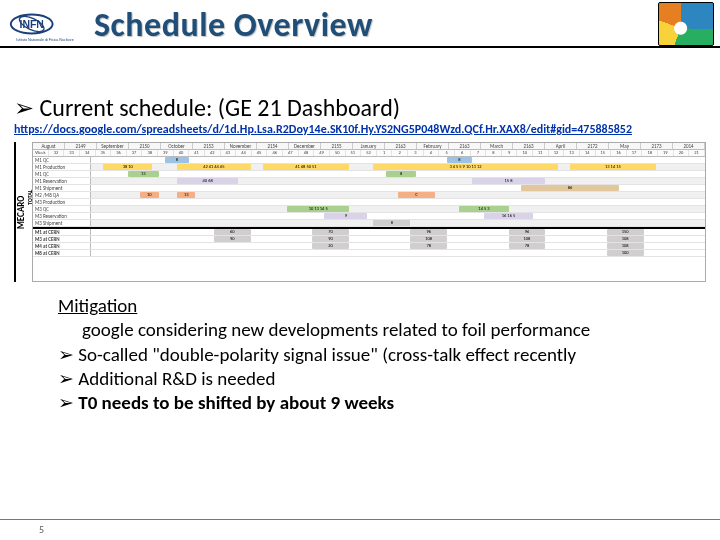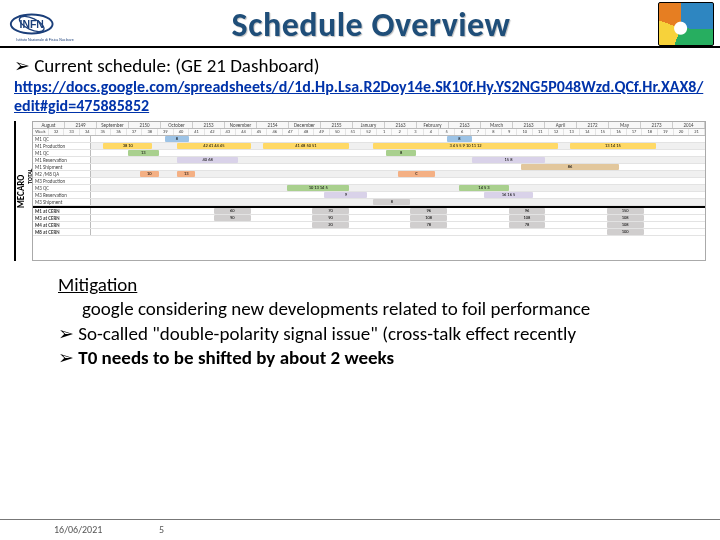--- a/index.html
+++ b/index.html
@@ -15,43 +15,43 @@
     padding: 2px 6px 0 6px;
     border-bottom: 2px solid #000;
   }
   .logo-left {
     width: 78px; height: 38px;
     display: flex; align-items: center; justify-content: center;
   }
   .logo-left svg { display:block; }
   .title {
     flex: 1;
-    text-align: center;
     font-size: 34px; font-weight: 700;
     color: #1F4E79;
     text-shadow: 1px 1px 1px rgba(0,0,0,.25);
     letter-spacing: .5px;
   }
   .logo-right {
     width: 56px; height: 44px;
     background:
       radial-gradient(circle at 40% 60%, #fff 0 6px, transparent 7px),
       conic-gradient(from 200deg at 40% 60%, #f7d23a 0 25%, #e67e22 0 45%, #2e86c1 0 70%, #27ae60 0 100%);
     border: 1px solid #000;
     border-radius: 2px;
   }
   .line1 {
     padding: 6px 14px 0 14px;
-    font-size: 19px;
+    font-size: 24px;
+    margin-top: 39px;
   }
   .arrow { font-family: "Segoe UI Symbol", Arial; }
   .link {
     padding: 0 14px 4px 14px;
     color: #0033aa; text-decoration: underline;
-    font-size: 16px; font-weight: 700;
+    font-size: 12px; font-weight: 700;
     display: block;
     word-break: break-all;
   }
   .gantt {
     margin: 2px 14px 6px 14px;
     height: 140px;
     display: flex;
     font-size: 5.5px;
     color: #444;
   }
@@ -311,20 +311,23 @@
 
 <div class="mitig">
   <h3>Mitigation</h3>
   <p class="indent">google considering new developments related to foil performance</p>
   <p>
     <span class="arrow">➢</span>
     <span>So-called "double-polarity signal issue" (cross-talk effect recently</span>
   </p>
   <p>
     <span class="arrow">➢</span>
-    <b>T0 needs to be shifted by about 2 weeks</b>
+    <span>Additional R&amp;D is needed</span>
   </p>
+  <p>
+    <span class="arrow">➢</span>
+    <b>T0 needs to be shifted by about 9 weeks</b>
+  </p>
 </div>
 
 <div class="footer">
-  <div class="date">16/06/2021</div>
   <div class="num">5</div>
 </div>
 
 </body></html>

